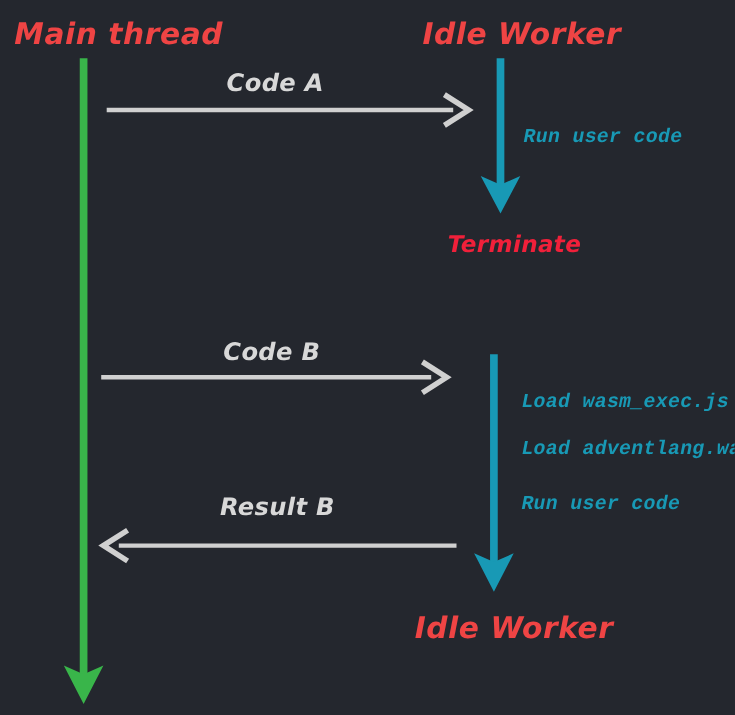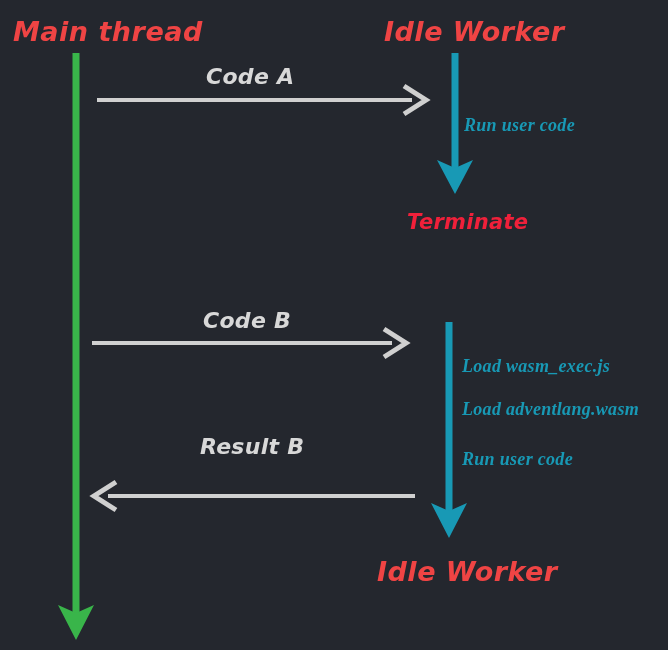--- a/index.html
+++ b/index.html
@@ -31,26 +31,27 @@
   }
   .msg {
     font-family: "DejaVu Sans", sans-serif;
     font-weight: bold;
     font-size: 22px;
     font-style: italic;
     letter-spacing: 0.3px;
     color: #d8d8d8;
   }
   .note {
-    font-family: Liberation Serif, serif;
+    font-family: Liberation Mono, monospace;
     font-weight: bold;
     font-size: 18px;
     font-style: italic;
     letter-spacing: 0.3px;
     color: #1899b5;
+    margin-left: 12px;
   }
   .terminate {
     font-family: "DejaVu Sans", sans-serif;
     font-weight: bold;
     font-size: 21px;
     font-style: italic;
     letter-spacing: 0.3px;
     color: #f0203a;
   }
   svg.layer {
@@ -92,21 +93,21 @@
 
   <div class="lbl title" style="left:384px; top:18px;">Idle Worker</div>
 
 
   <div class="lbl title" style="left:377px; top:558px;">Idle Worker</div>
 
   <div class="lbl msg" style="left:206px; top:66px;">Code A</div>
 
   <div class="lbl msg" style="left:203px; top:310px;">Code B</div>
 
-  <div class="lbl msg" style="left:200px; top:436px;">Result B</div>
+  <div class="lbl msg" style="left:200px; top:451px;">Result B</div>
 
   <div class="lbl note" style="left:464px; top:116px;">Run user code</div>
 
   <div class="lbl note" style="left:462px; top:357px;">Load wasm_exec.js</div>
 
   <div class="lbl terminate" style="left:407px; top:212px;">Terminate</div>
 
   <div class="lbl note" style="left:462px; top:400px;">Load adventlang.wasm</div>
 
   <div class="lbl note" style="left:462px; top:450px;">Run user code</div>

